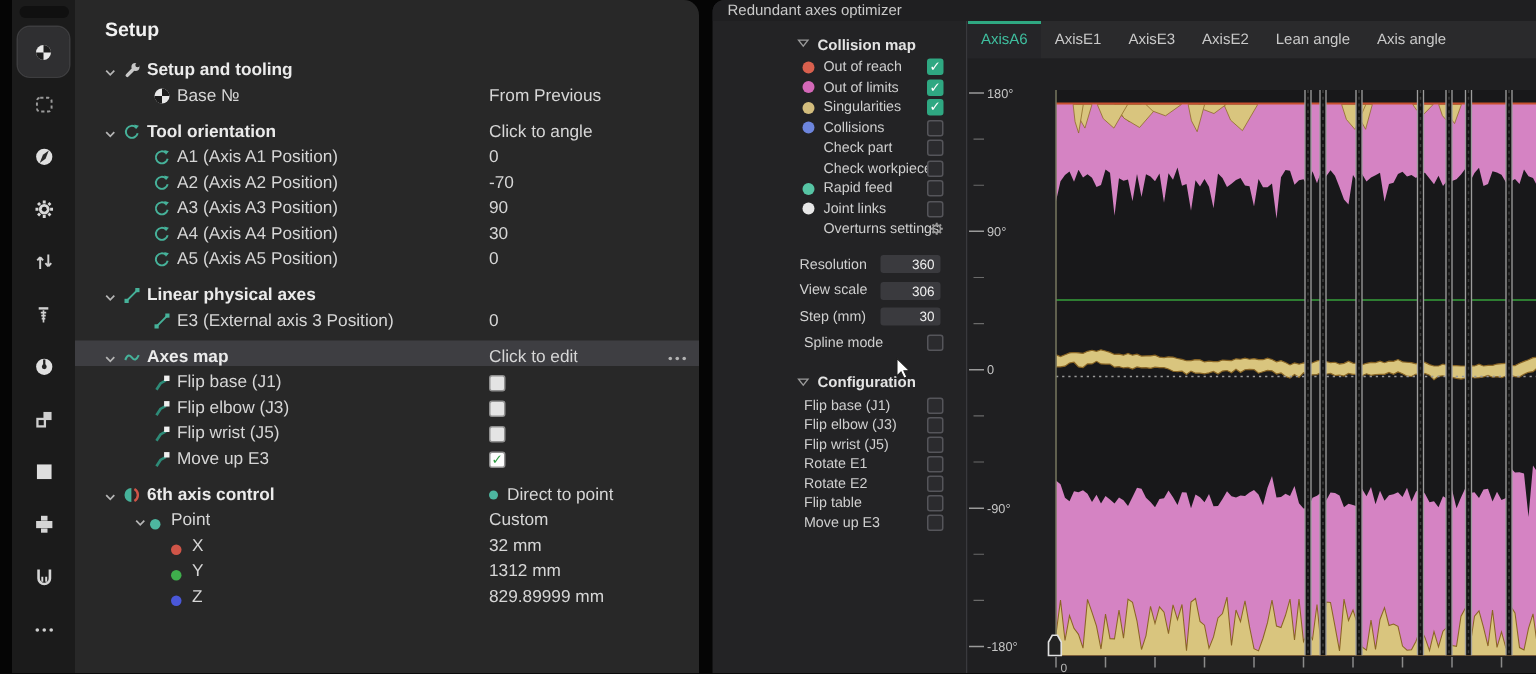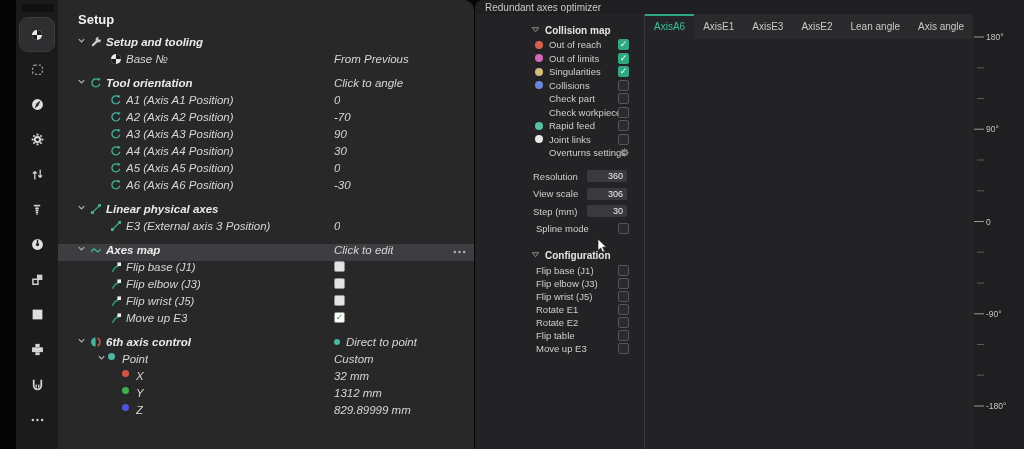--- a/index.html
+++ b/index.html
@@ -1,30 +1,30 @@
 <!DOCTYPE html>
 <html><head>
 <meta charset="utf-8">
 <style>
   html,body{margin:0;padding:0;background:#000;}
   body{font-family:"Liberation Sans","DejaVu Sans",sans-serif;-webkit-font-smoothing:antialiased;}
   .stage{position:relative;width:1024px;height:449px;overflow:hidden;background:#050505;}
 
   
-  .left-window{position:absolute;left:16px;top:0;width:458px;height:449px;display:flex;border-radius:0 10px 0 0;overflow:hidden;}
+  .left-window{position:absolute;left:8px;top:0;width:458px;height:449px;display:flex;border-radius:0 10px 0 0;overflow:hidden;}
   .iconbar{width:42px;background:#1b1b1b;display:flex;flex-direction:column;align-items:center;flex:none;}
   .pill{width:33px;height:8px;border-radius:4px;background:#101010;margin:4px 0 5px;flex:none;}
   .ib-item{width:34px;height:33px;margin:1px 0;display:flex;align-items:center;justify-content:center;border-radius:8px;}
   .ib-item.sel{background:#2f2f31;outline:1px solid #3d3d3f;}
   .ib-item svg{display:block;}
   .tree{flex:1;background:#282828;position:relative;padding-top:4px;min-width:0;}
   .tree-title{font-size:13px;font-weight:bold;color:#f1f1f1;padding:8px 0 9px 20px;}
   .tsection{margin-top:7px;}
   .tsection:first-child{margin-top:0;}
-  .trow{height:17px;display:flex;align-items:flex-start;position:relative;font-size:11.5px;color:#d6d6d6;white-space:nowrap;font-style:italic;}
+  .trow{height:17px;display:flex;align-items:flex-end;position:relative;font-size:11.5px;color:#d6d6d6;white-space:nowrap;}
   .trow.hdr{font-weight:bold;color:#ebebeb;}
   .trow.selrow{background:#3e3e42;}
   .sp{flex:none;}
   .chev{width:14px;flex:none;display:flex;align-items:center;justify-content:center;}
   .ticon{width:15px;flex:none;display:flex;align-items:center;justify-content:center;margin-right:3px;}
   .tdot{width:7px;height:7px;border-radius:50%;flex:none;margin-right:7px;}
   .tlabel{overflow:hidden;}
   .tval{position:absolute;left:276px;right:8px;display:flex;align-items:center;gap:6px;font-weight:normal;color:#d6d6d6;}
   .vdot{width:6px;height:6px;border-radius:50%;flex:none;}
   .more{margin-left:auto;opacity:.8;}
@@ -34,21 +34,21 @@
   .cb.light{background:#e4e4e4;border:1px solid #909090;color:transparent;}
   .cb.light.checked{background:#fdfdfd;color:#2f9e44;font-weight:bold;}
   .cb.dark{background:#2b2b2e;border:1px solid #55555a;color:transparent;}
   .cb.dark.checked{background:#2fa882;border-color:#2fa882;color:#fff;}
 
   
   .right-window{position:absolute;left:475px;top:0;width:549px;height:449px;background:#232325;border-radius:8px 0 0 0;overflow:hidden;display:flex;flex-direction:column;}
   .rw-title{height:14px;font-size:10px;color:#c9c9c9;padding-left:10px;display:flex;align-items:center;background:#1f1f21;flex:none;}
   .rw-body{flex:1;display:flex;min-height:0;padding-left:48px;}
   .rw-side{width:121px;flex:none;padding-top:8px;position:relative;}
-  .rw-main{flex:1;display:flex;flex-direction:row;border-left:1px solid #39393d;min-width:0;}
+  .rw-main{flex:1;display:flex;flex-direction:column;border-left:1px solid #39393d;min-width:0;}
   .tabbar{height:25px;background:#2a2a2c;display:flex;align-items:stretch;flex:none;}
   .tab{padding:0 9px;font-size:10px;color:#c9c9c9;display:flex;align-items:center;cursor:default;}
   .tab.active{color:#3fbf9f;box-shadow:inset 0 2px 0 #2fa882;background:#252528;}
   .chart-wrap{flex:1;position:relative;background:#1f1f21;}
   svg.chart{position:absolute;left:0;top:0;}
 
   .side-hdr{height:16px;display:flex;align-items:center;gap:5px;padding-left:8px;font-size:10px;font-weight:bold;color:#e3e3e3;}
   .side-row{height:13.5px;display:flex;align-items:center;position:relative;font-size:9.5px;color:#cfcfcf;padding-left:26px;}
   .side-row .sdot{position:absolute;left:12px;width:8px;height:8px;border-radius:50%;}
   .side-row .cb{position:absolute;left:95px;}
@@ -263,33 +263,20 @@
               <span class="sp" style="width: 50px;"></span>
               <span class="ticon">
                 <svg viewBox="0 0 12 12" width="12" height="12">
                   <path d="M9.8 6.9 A4 4 0 1 1 8.7 3" fill="none" stroke="#46b29a" stroke-width="1.3"></path>
                   <path d="M7.5 1 l3.1 .8 -2 2.4 z" fill="#46b29a"></path>
                 </svg>
               </span>
               <span class="tlabel">A5 (Axis A5 Position)</span>
               <div class="tval">
                 <span class="tlabel">0</span>
-              </div>
-            </div>
-            <div class="trow">
-              <span class="sp" style="width: 50px;"></span>
-              <span class="ticon">
-                <svg viewBox="0 0 12 12" width="12" height="12">
-                  <path d="M9.8 6.9 A4 4 0 1 1 8.7 3" fill="none" stroke="#46b29a" stroke-width="1.3"></path>
-                  <path d="M7.5 1 l3.1 .8 -2 2.4 z" fill="#46b29a"></path>
-                </svg>
-              </span>
-              <span class="tlabel">A6 (Axis A6 Position)</span>
-              <div class="tval">
-                <span class="tlabel">-30</span>
               </div>
             </div>
           </div>
           <div class="tsection">
             <div class="trow hdr">
               <span class="sp" style="width: 16px;"></span>
               <span class="chev">
                 <svg viewBox="0 0 10 10" width="9" height="9">
                   <path d="M2 3.5 L5 6.5 L8 3.5" fill="none" stroke="#b5b5b5" stroke-width="1.3"></path>
                 </svg>

